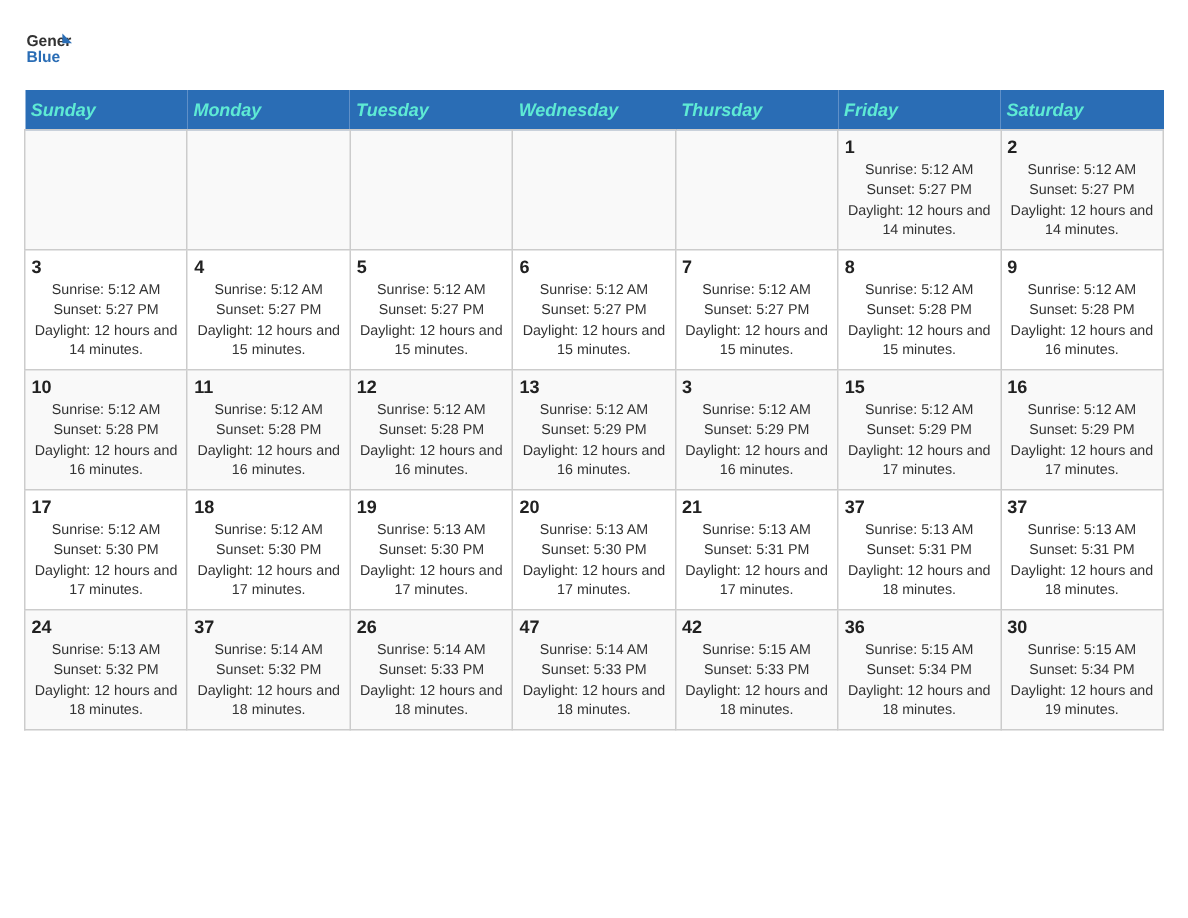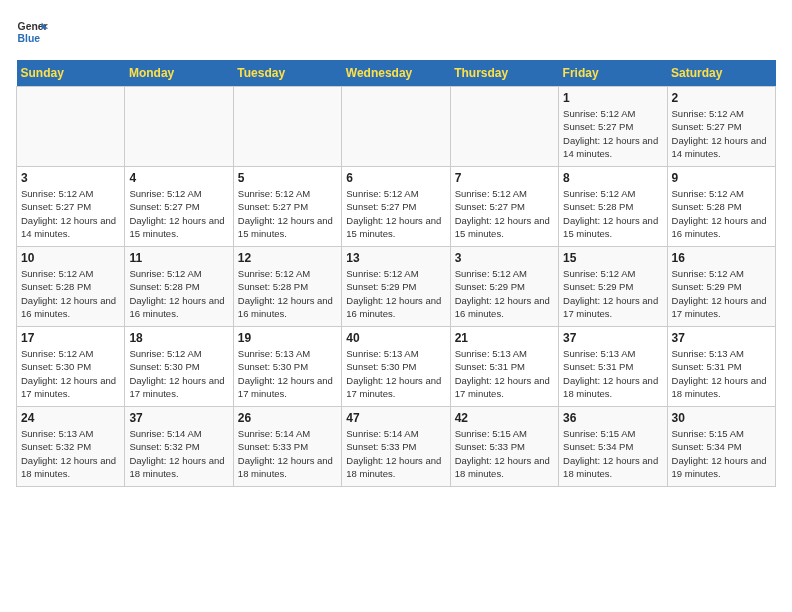--- a/index.html
+++ b/index.html
@@ -37,25 +37,26 @@
       font-size: 14px;
       color: #555;
     }
     table {
       width: 100%;
       border-collapse: collapse;
       font-size: 10.5px;
     }
     thead tr th {
       background-color: #2a6db5;
-      color: #fde047;
+      color: #5eead4;
       padding: 6px 4px;
       text-align: left;
       font-size: 12px;
       font-weight: bold;
+      font-style: italic;
     }
     tbody tr td {
       border: 1px solid #ccc;
       vertical-align: top;
       padding: 4px;
       width: calc(100% / 7);
       height: 80px;
       background: #fff;
     }
     tbody tr:nth-child(odd) td {
@@ -64,20 +65,21 @@
     .day-num {
       font-weight: bold;
       font-size: 12px;
       margin-bottom: 2px;
       color: #222;
     }
     .day-info {
       font-size: 9.5px;
       color: #333;
       line-height: 1.4;
+      text-align: center;
     }
     .empty-cell {
       background: #fff !important;
     }
     tbody tr:nth-child(odd) .empty-cell {
       background: #f9f9f9 !important;
     }
   </style>
 </head>
 <body>
@@ -191,21 +193,21 @@
         </td>
         <td>
           <div class="day-num">18</div>
           <div class="day-info">Sunrise: 5:12 AM<br>Sunset: 5:30 PM<br>Daylight: 12 hours and 17 minutes.</div>
         </td>
         <td>
           <div class="day-num">19</div>
           <div class="day-info">Sunrise: 5:13 AM<br>Sunset: 5:30 PM<br>Daylight: 12 hours and 17 minutes.</div>
         </td>
         <td>
-          <div class="day-num">40</div>
+          <div class="day-num">20</div>
           <div class="day-info">Sunrise: 5:13 AM<br>Sunset: 5:30 PM<br>Daylight: 12 hours and 17 minutes.</div>
         </td>
         <td>
           <div class="day-num">21</div>
           <div class="day-info">Sunrise: 5:13 AM<br>Sunset: 5:31 PM<br>Daylight: 12 hours and 17 minutes.</div>
         </td>
         <td>
           <div class="day-num">37</div>
           <div class="day-info">Sunrise: 5:13 AM<br>Sunset: 5:31 PM<br>Daylight: 12 hours and 18 minutes.</div>
         </td>

